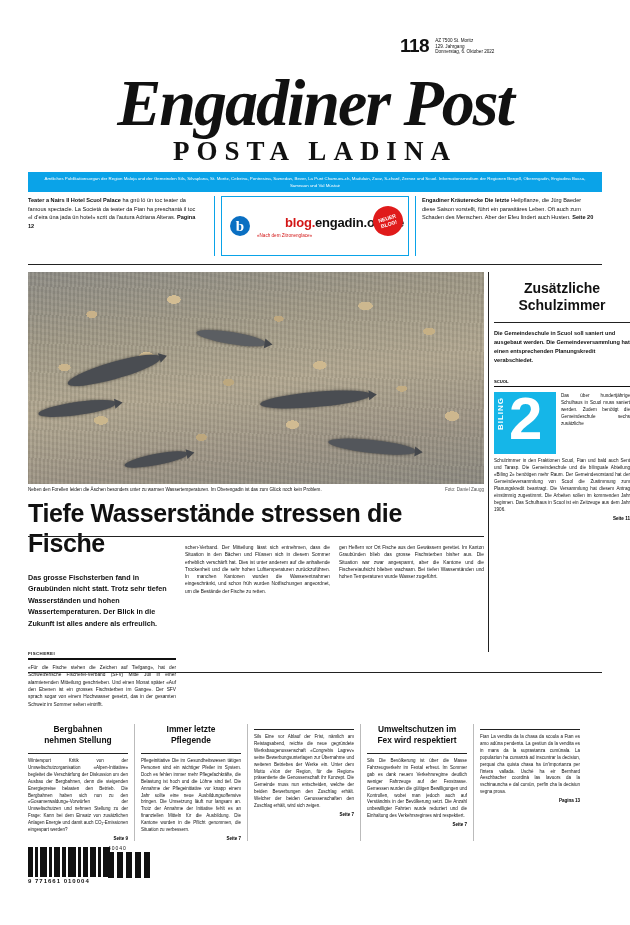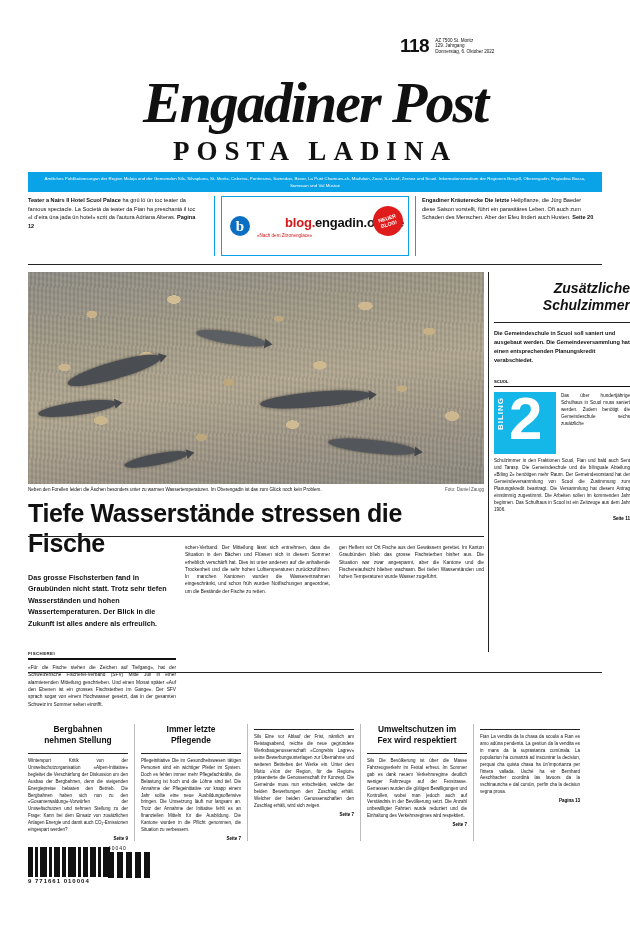--- a/index.html
+++ b/index.html
@@ -11,36 +11,36 @@
     overflow:hidden;
   }
   .page {
     position:absolute; left:0; top:0; width:630px; height:925px;
     background:#ffffff;
   }
 
   
   .issue-row {
     position:absolute; left:400px; top:36px; width:175px;
-    display:flex; align-items:center; gap:6px;
+    display:flex; align-items:flex-end; gap:6px;
   }
   .issue-no {
     font-weight:bold; font-size:19px; line-height:19px; color:#111;
     letter-spacing:-0.5px;
   }
   .issue-meta { font-size:4.6px; line-height:5.6px; color:#111; padding-top:1px; }
 
   .masthead {
     position:absolute; left:28px; top:72px; width:574px;
     text-align:center;
   }
   .eptitle {
     font-family:"Liberation Serif", serif;
     font-weight:bold; font-style:italic;
-    font-size:58px; line-height:62px; letter-spacing:-2px; color:#111;
+    font-size:66px; line-height:62px; letter-spacing:-2px; color:#111;
   }
   .epsub {
     font-family:"Liberation Serif", serif;
     font-weight:bold; font-size:27px; line-height:30px;
     letter-spacing:7px; color:#111; margin-top:2px;
   }
 
   .bluebar {
     position:absolute; left:28px; top:172px; width:574px; height:20px;
     background:#0aa3e8; color:#fff;
@@ -144,23 +144,22 @@
   }
   .kicker { font-size:4.4px; font-weight:bold; color:#111; margin-top:22px; letter-spacing:0.4px; }
   .kicker-rule { width:148px; height:2px; background:#111; margin:2px 0 4px 0; }
   .lead-left .lead-body { font-size:4.8px; line-height:7.3px; color:#111; text-align:justify; }
   .bodycol { width:148px; font-size:4.8px; line-height:7.3px; color:#111; text-align:justify; }
 
   
   .rail { position:absolute; left:466px; top:0; width:136px; }
   .rail-vrule { position:absolute; left:460px; top:0; width:1px; height:380px; background:#222; }
   .rail-title {
-    text-align:right; font-size:14px; font-weight:bold; line-height:17px; color:#111;
+    text-align:center; font-size:14px; font-weight:bold; line-height:17px; color:#111;
     margin-top:8px;
-    font-style:italic;
   }
   .rail-rule { height:1px; background:#222; margin:8px 0 6px 0; }
   .rail-text { font-size:5.6px; line-height:9px; font-weight:bold; color:#111; }
   .rail-kicker { font-size:4.2px; font-weight:bold; margin-top:14px; }
   .rail-kicker-rule { height:1px; background:#111; margin:2px 0 5px 0; }
 
   .biling-wrap { display:flex; gap:5px; margin-top:2px; }
   .biling-box {
     width:62px; height:62px; background:#15b6e8; position:relative; flex:0 0 auto;
   }

